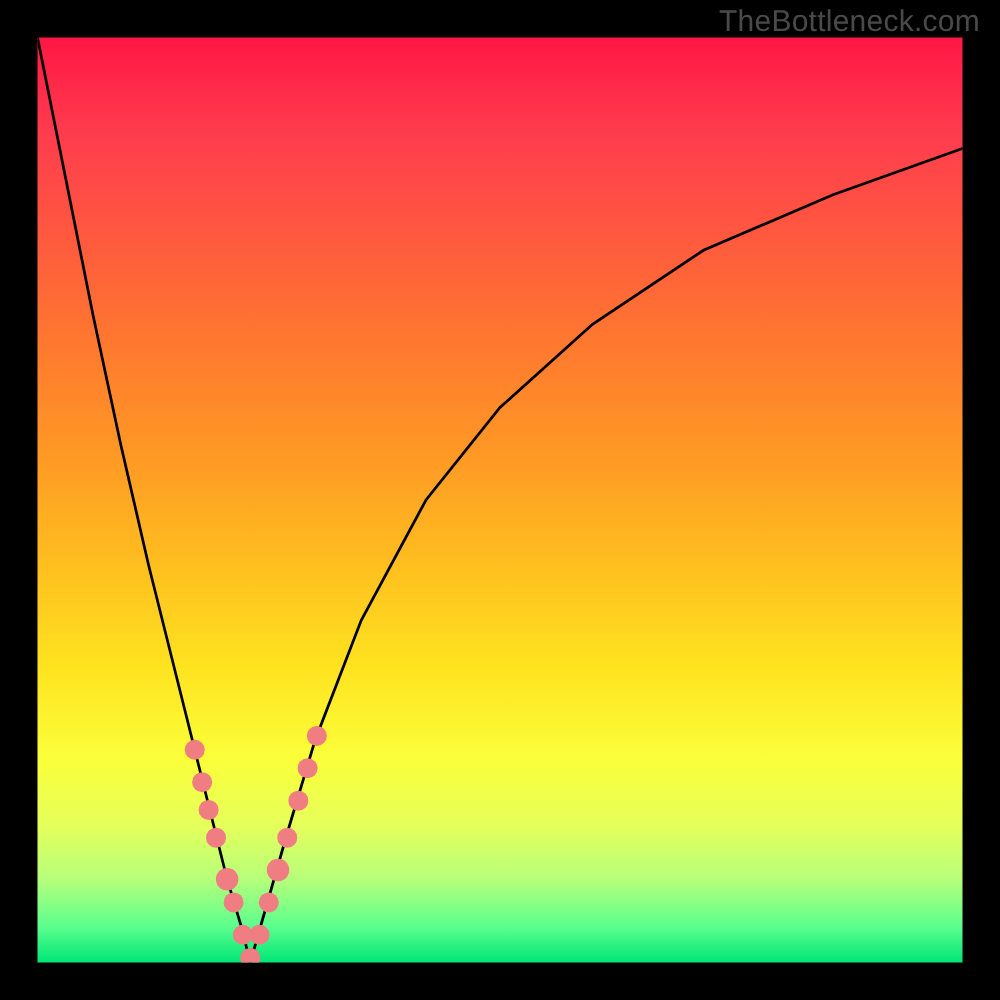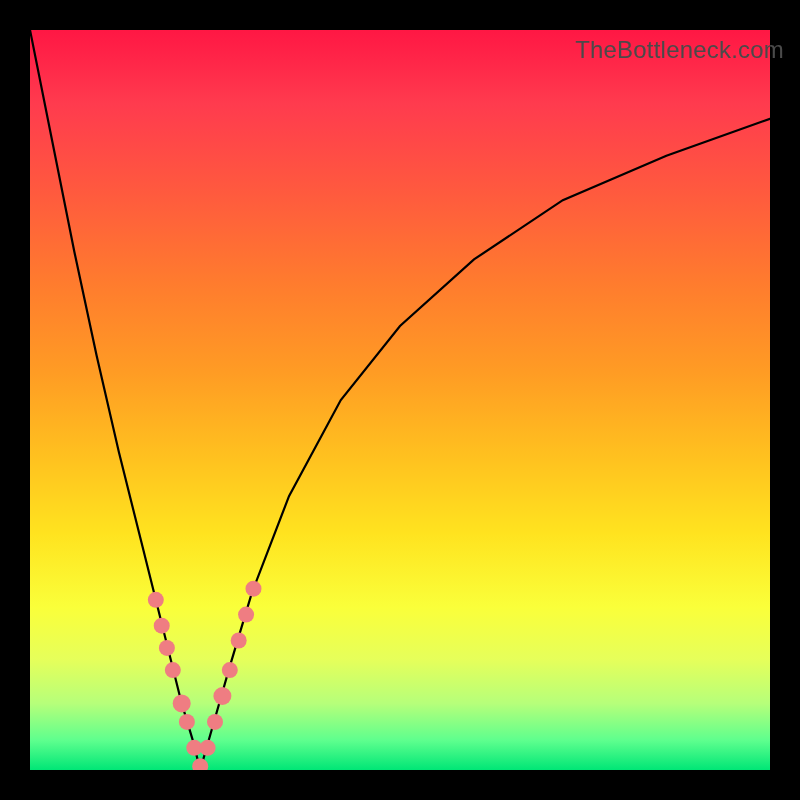--- a/index.html
+++ b/index.html
@@ -32,21 +32,20 @@
   }
   .attribution {
     position: absolute;
     top: 4px;
     right: 16px;
     font-family: Arial, Helvetica, sans-serif;
     font-size: 24px;
     font-weight: 400;
     color: #4a4a4a;
     letter-spacing: 0.2px;
-    margin-top: 32px;
   }
   svg.curves {
     position: absolute;
     inset: 0;
     width: 100%;
     height: 100%;
   }
   .curve-path {
     fill: none;
     stroke: #000;

